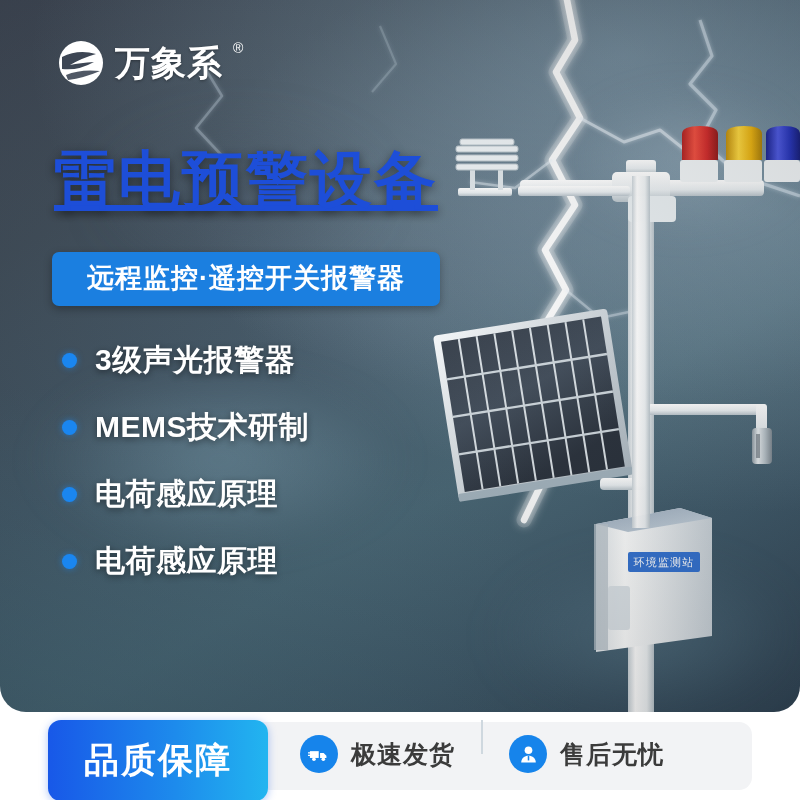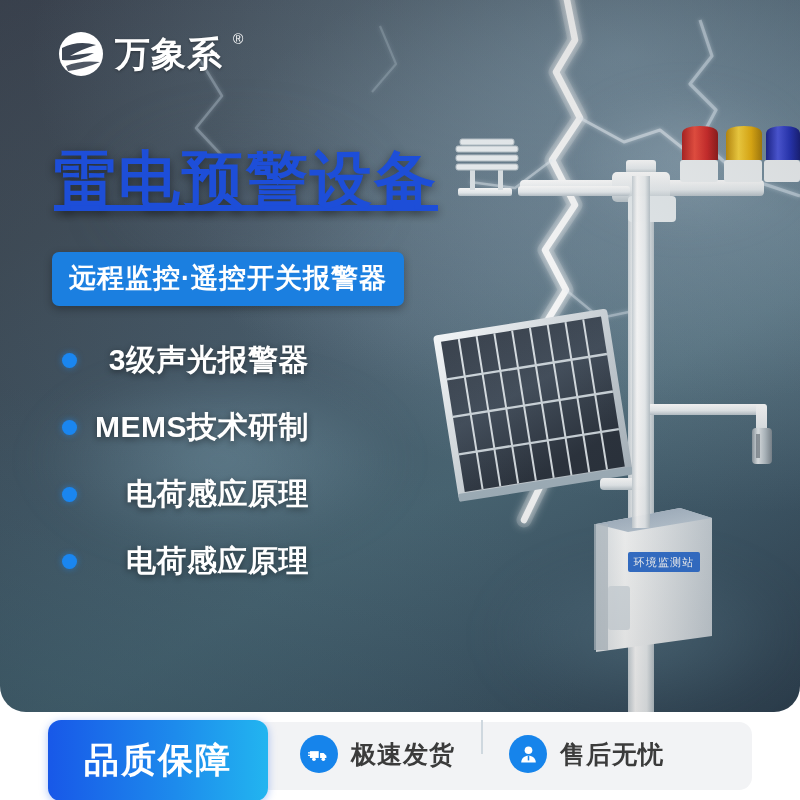--- a/index.html
+++ b/index.html
@@ -28,39 +28,39 @@
   .cloudC{position:absolute;left:30px;top:80px;width:420px;height:230px;
           background:radial-gradient(closest-side,rgba(64,78,95,.5),rgba(64,78,95,0) 72%);
           filter:blur(22px);}
   .cloudD{position:absolute;left:520px;top:60px;width:330px;height:200px;
           background:radial-gradient(closest-side,rgba(168,190,205,.38),rgba(168,190,205,0) 72%);
           filter:blur(18px);}
 
   .bolts{position:absolute;left:0;top:0;width:800px;height:712px;}
 
   
-  .logo{position:absolute;left:56px;top:29px;display:flex;align-items:flex-start;gap:9px;}
+  .logo{position:absolute;left:56px;top:38px;display:flex;align-items:flex-start;gap:9px;}
   .logo-mark{width:50px;height:50px;flex:0 0 auto;}
   .logo-text{color:#fff;font-size:35px;font-weight:bold;line-height:50px;
              letter-spacing:1px;text-shadow:0 1px 3px rgba(0,0,0,.35);}
   .logo-reg{color:#fff;font-size:14px;line-height:20px;margin-left:1px;}
 
   
   .headline{position:absolute;left:54px;top:147px;color:#1d4ed8;
             font-size:62px;font-weight:bold;letter-spacing:2px;line-height:1.08;
             text-shadow:0 3px 10px rgba(0,0,0,.45);white-space:nowrap;text-decoration:underline;}
 
   .subbar{position:absolute;left:52px;top:252px;background:#1b7fe0;
-          border-radius:7px;padding:8px 17px 10px;
+          border-radius:7px;padding:8px 35px 10px;
           box-shadow:0 3px 9px rgba(0,0,0,.3);}
   .subbar span{color:#fff;font-size:27px;font-weight:bold;letter-spacing:1px;white-space:nowrap;}
 
   
   .features{position:absolute;left:62px;top:340px;display:flex;flex-direction:column;gap:26px;}
-  .feature{display:flex;align-items:center;gap:18px;justify-content:space-between;}
+  .feature{display:flex;align-items:center;gap:18px;}
   .dot{width:15px;height:15px;border-radius:50%;background:#1a86f0;flex:0 0 auto;
        box-shadow:0 0 6px rgba(26,134,240,.6);}
   .feature-label{color:#ffffff;font-size:30px;font-weight:bold;letter-spacing:.5px;
                  white-space:nowrap;text-shadow:0 2px 6px rgba(0,0,0,.45);}
 
   
   .rig{position:absolute;left:0;top:0;width:800px;height:712px;}
 
   
   .trust{position:absolute;left:0;bottom:0;width:800px;height:88px;background:#ffffff;}

